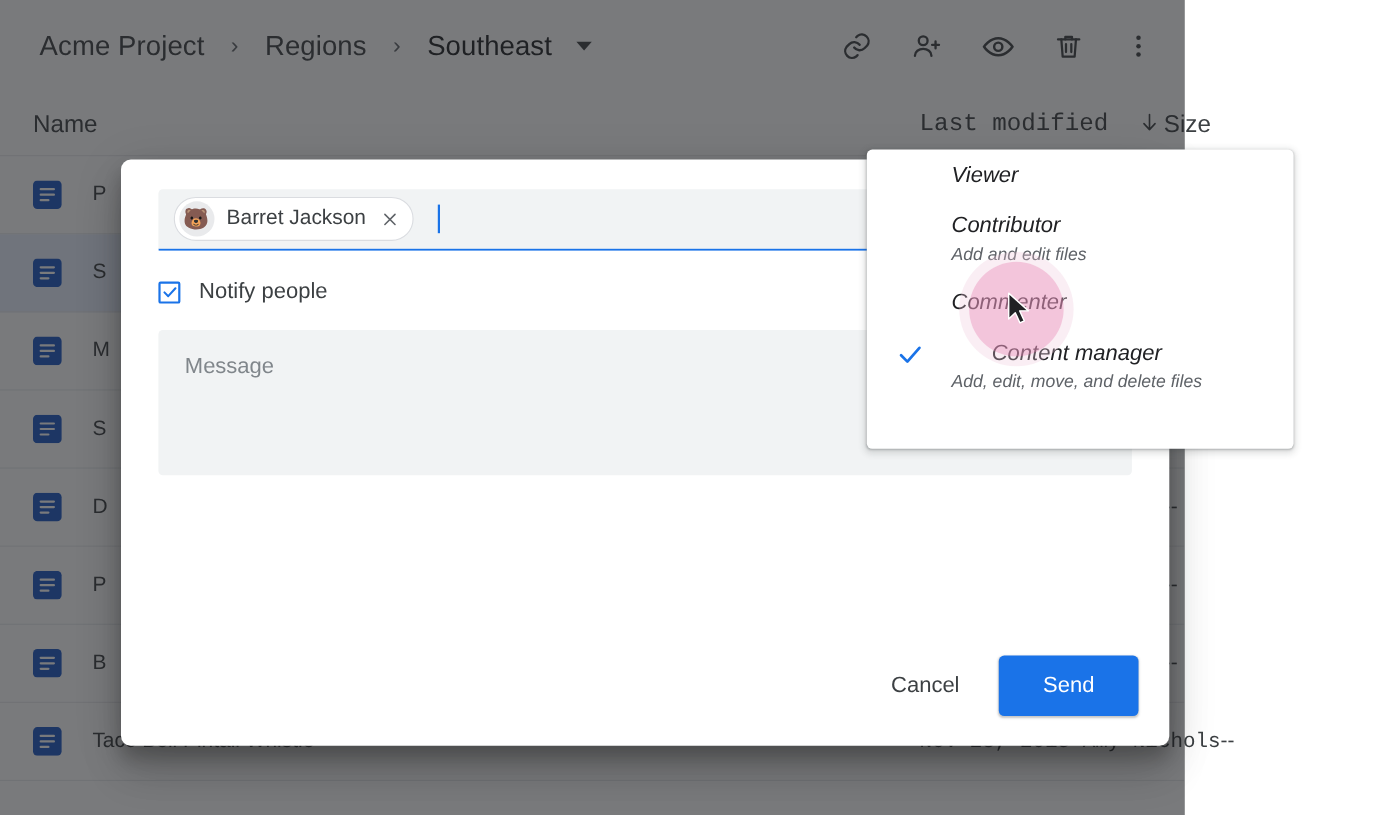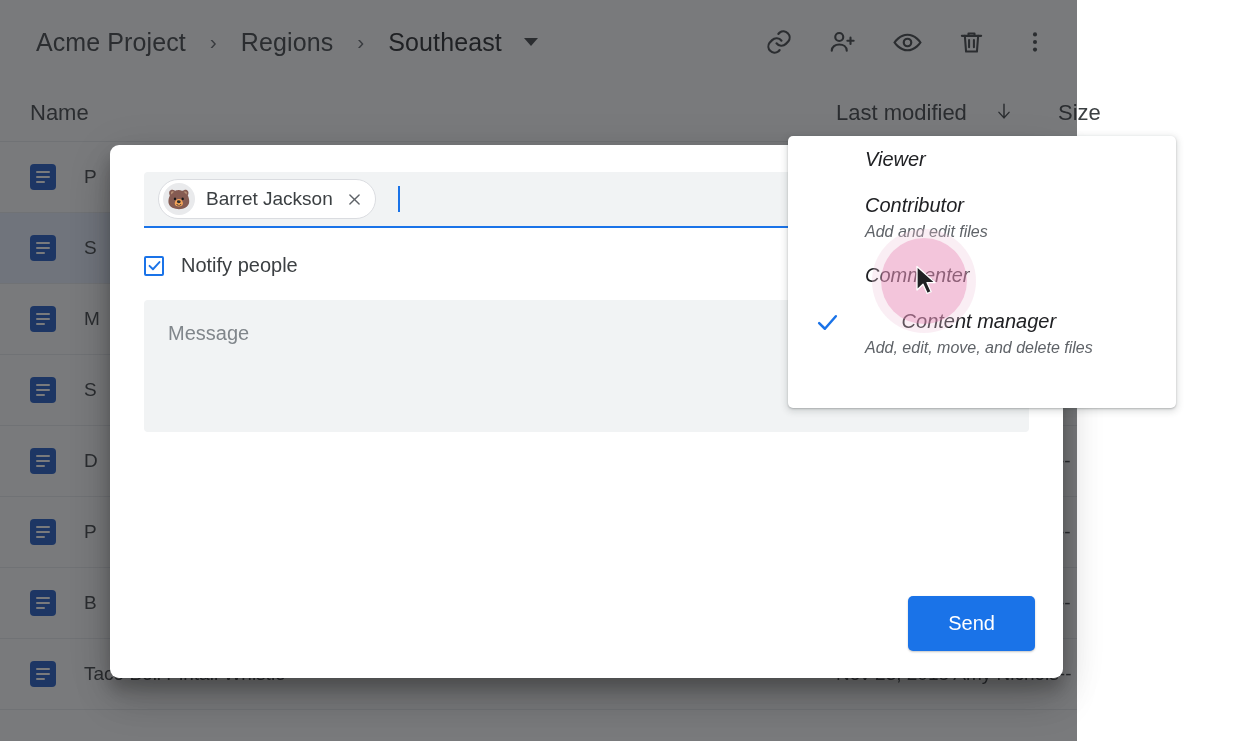--- a/index.html
+++ b/index.html
@@ -81,21 +81,21 @@
   .table-head {
     display: flex;
     align-items: center;
     height: 58px;
     padding: 0 22px 0 30px;
     border-bottom: 1px solid #e8eaed;
     font-size: 22px;
     color: #3c4043;
   }
   .col-name  { flex: 0 0 806px; }
-  .col-mod   { flex: 0 0 222px; display: flex; align-items: flex-start; gap: 26px; }
+  .col-mod   { flex: 0 0 222px; display: flex; align-items: flex-start; gap: 26px; font-family: Liberation Mono, monospace; }
   .col-size  { flex: 1; }
   .sort-arrow { color: #3c4043; display: flex; }
 
   .rows { position: relative; }
   .row {
     display: flex;
     align-items: center;
     height: 71px;
     padding: 0 22px 0 30px;
     border-bottom: 1px solid #e8eaed;
@@ -525,20 +525,21 @@
         <svg width="15" height="15" viewBox="0 0 24 24" fill="none" stroke="#1a73e8" stroke-width="3" stroke-linecap="round" stroke-linejoin="round">
           <path d="M4 12.5l5.5 5.5L20 6.5"></path>
         </svg>
       </span>
       <span class="notify-label">Notify people</span>
     </div>
 
     <div class="msgbox">Message</div>
 
     <div class="dlg-footer">
+      <button class="btn-text">Cancel</button>
       <button class="btn-filled">Send</button>
     </div>
   </div>
 
   <div class="menu" id="role-menu">
       <div class="menu-item">
         <div>
           <div class="menu-label">Viewer</div>
         </div>
       </div>

